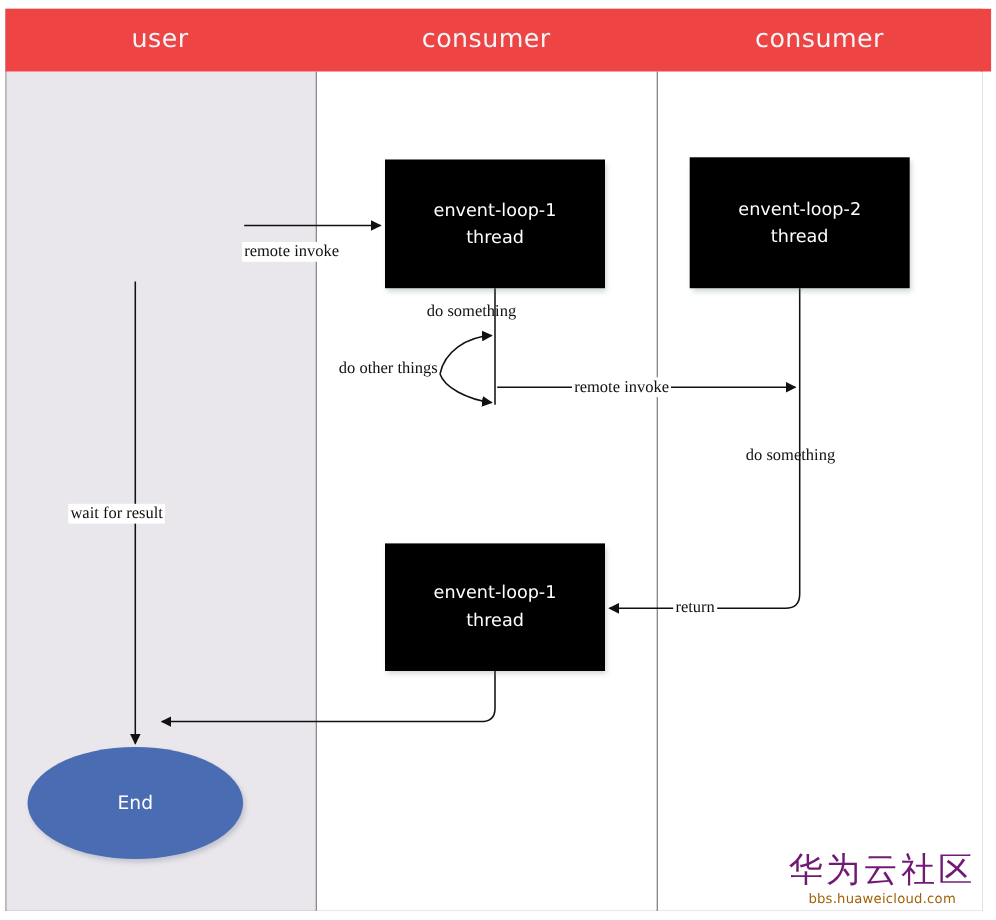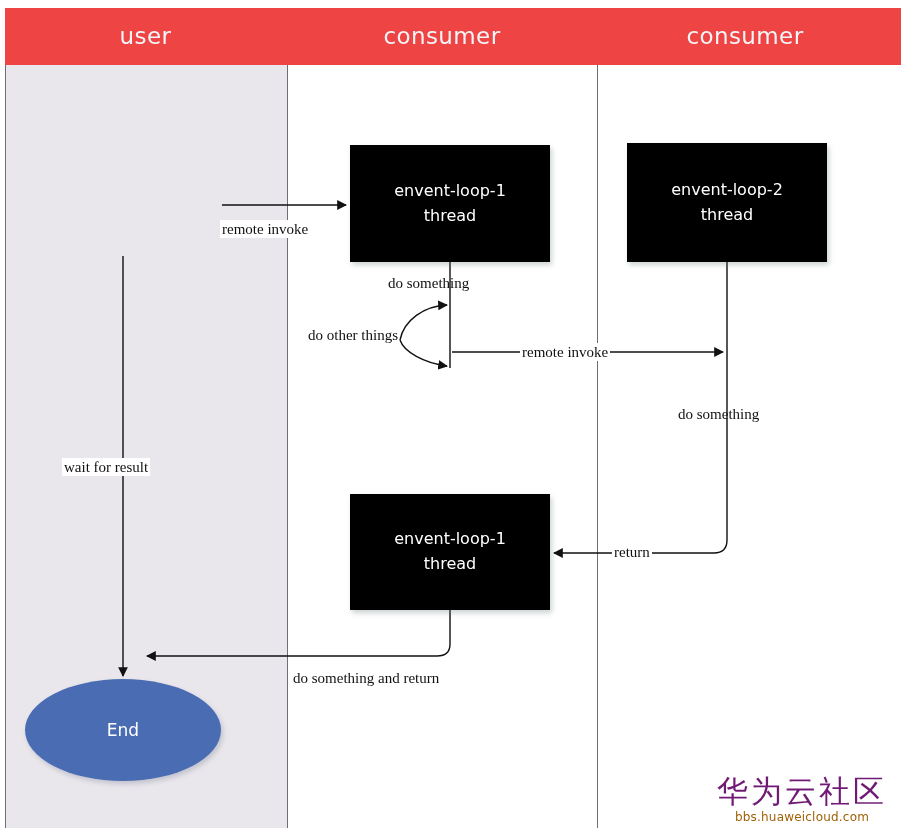--- a/index.html
+++ b/index.html
@@ -218,20 +218,19 @@
   <div class="edge-label nobg" style="left:306px; top:326px;">do other things</div>
 
   <div class="edge-label" style="left:520px; top:343px;">remote invoke</div>
 
   <div class="edge-label nobg" style="left:676px; top:405px;">do something</div>
 
   <div class="edge-label" style="left:62px; top:458px;">wait for result</div>
 
   <div class="edge-label" style="left:612px; top:543px;">return</div>
 
-  <div class="edge-label nobg" style="left:291px; top:669px;">do something and return</div>
 
   <div class="watermark">
     <div class="wm-cn">华为云社区</div>
     <div class="wm-url">bbs.huaweicloud.com</div>
   </div>
 
 </div>
 
 </body></html>

